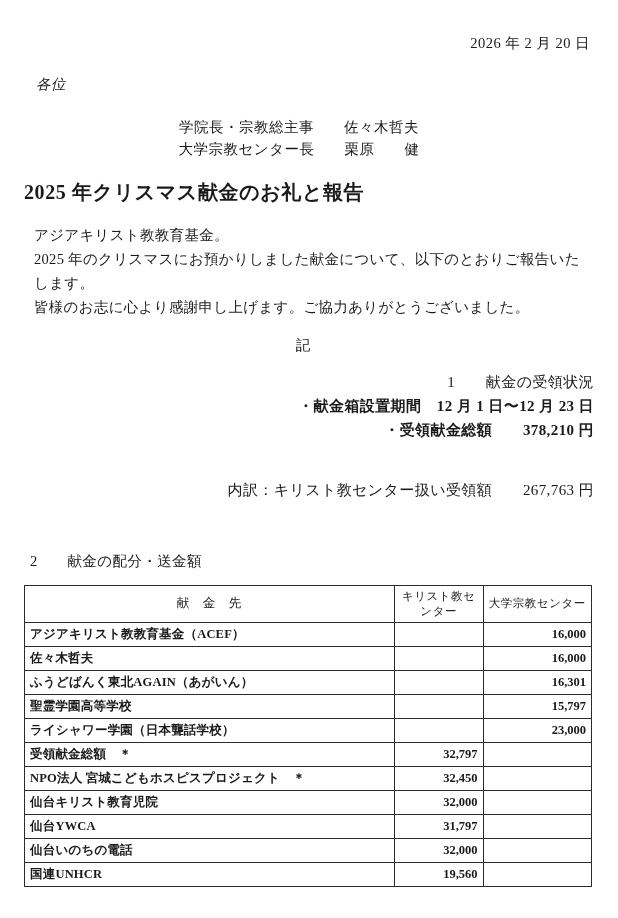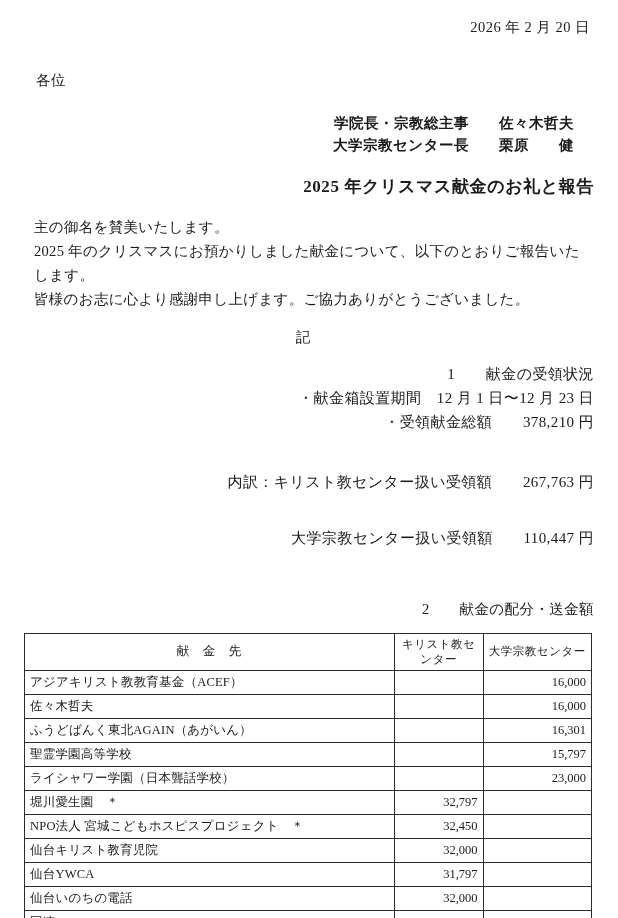--- a/index.html
+++ b/index.html
@@ -18,43 +18,43 @@
     box-sizing: border-box;
     padding: 14px 24px 0 24px;
     overflow: hidden;
     background: #ffffff;
   }
   .date-line {
     text-align: right;
     font-size: 14.5px;
     letter-spacing: 0.5px;
     padding-right: 4px;
-    margin-top: 4px;
+    margin-top: 20px;
   }
   .salutation {
     font-size: 14.5px;
-    margin-top: 34px;
+    margin-top: 22px;
     padding-left: 12px;
     letter-spacing: 0.5px;
+    font-style: italic;
   }
   .signers {
     margin-top: 22px;
     font-size: 14.5px;
     letter-spacing: 0.5px;
   }
   .signer-row {
-    text-align: right;
+    text-align: center;
     padding-right: 20px;
     line-height: 1.55;
     white-space: pre;
-    font-weight: bold;
   }
   .doc-title {
-    text-align: right;
-    font-size: 17px;
+    text-align: left;
+    font-size: 20px;
     font-weight: bold;
     margin-top: 18px;
     letter-spacing: 0.6px;
   }
   .body-block {
     margin-top: 18px;
     font-size: 14.5px;
     line-height: 1.62;
     letter-spacing: 0.3px;
     padding-left: 10px;
@@ -76,52 +76,53 @@
     letter-spacing: 0.4px;
     text-align: right;
   }
   .section-heading {
     white-space: pre;
   }
   .bullet-line {
     padding-left: 20px;
     margin-top: 5px;
     white-space: pre;
+    font-weight: bold;
   }
   .breakdown {
     margin-top: 4px;
     padding-left: 60px;
     white-space: pre;
     font-family: Liberation Serif, serif;
   }
   .breakdown-row {
     margin-top: 3px;
     white-space: pre;
   }
   .section2 {
     font-size: 14.5px;
     margin-top: 18px;
     padding-left: 6px;
     letter-spacing: 0.4px;
     white-space: pre;
-    text-align: right;
   }
   table.fund-table {
     margin-top: 14px;
     border-collapse: collapse;
     width: 568px;
     table-layout: fixed;
     font-size: 12.5px;
   }
   table.fund-table th,
   table.fund-table td {
     border: 1px solid #2b2b2b;
     padding: 3px 5px;
     height: 19px;
     box-sizing: border-box;
+    font-weight: bold;
   }
   table.fund-table th {
     font-weight: normal;
     text-align: center;
     letter-spacing: 0.5px;
   }
   th.col-name { width: 358px; }
   th.col-a { width: 86px; font-size: 11.5px; }
   th.col-b { width: 105px; font-size: 11.5px; }
   td.name-cell {
@@ -145,34 +146,33 @@
   <div class="salutation">各位</div>
 
   <div class="signers">
     <div class="signer-row">学院長・宗教総主事　　佐々木哲夫</div>
     <div class="signer-row">大学宗教センター長　　栗原　　健</div>
   </div>
 
   <div class="doc-title">2025 年クリスマス献金のお礼と報告</div>
 
   <div class="body-block">
-    <p>主の御名を賛美いたします。</p>
+    <p>アジアキリスト教教育基金。</p>
     <p>2025 年のクリスマスにお預かりしました献金について、以下のとおりご報告いたします。</p>
     <p>皆様のお志に心より感謝申し上げます。ご協力ありがとうございました。</p>
   </div>
 
   <div class="ki-mark">記</div>
 
   <div class="section">
     <div class="section-heading">1　　献金の受領状況</div>
     <div class="bullet-line">・献金箱設置期間　12 月 1 日〜12 月 23 日</div>
     <div class="bullet-line">・受領献金総額　　378,210 円</div>
     <div class="breakdown">
       <div class="breakdown-row">内訳：キリスト教センター扱い受領額　　267,763 円</div>
-      <div class="breakdown-row">大学宗教センター扱い受領額　　110,447 円</div>
     </div>
   </div>
 
   <div class="section2">2　　献金の配分・送金額</div>
 
   <table class="fund-table">
     <thead>
       <tr>
         <th class="col-name">献　金　先</th>
         <th class="col-a">キリスト教センター</th>
@@ -199,21 +199,21 @@
           <td class="name-cell">聖霊学園高等学校</td>
           <td class="num-cell"></td>
           <td class="num-cell">15,797</td>
         </tr>
         <tr>
           <td class="name-cell">ライシャワー学園（日本聾話学校）</td>
           <td class="num-cell"></td>
           <td class="num-cell">23,000</td>
         </tr>
         <tr>
-          <td class="name-cell">堀川愛生園　＊</td>
+          <td class="name-cell">受領献金総額　＊</td>
           <td class="num-cell">32,797</td>
           <td class="num-cell"></td>
         </tr>
         <tr>
           <td class="name-cell">NPO法人 宮城こどもホスピスプロジェクト　＊</td>
           <td class="num-cell">32,450</td>
           <td class="num-cell"></td>
         </tr>
         <tr>
           <td class="name-cell">仙台キリスト教育児院</td>

